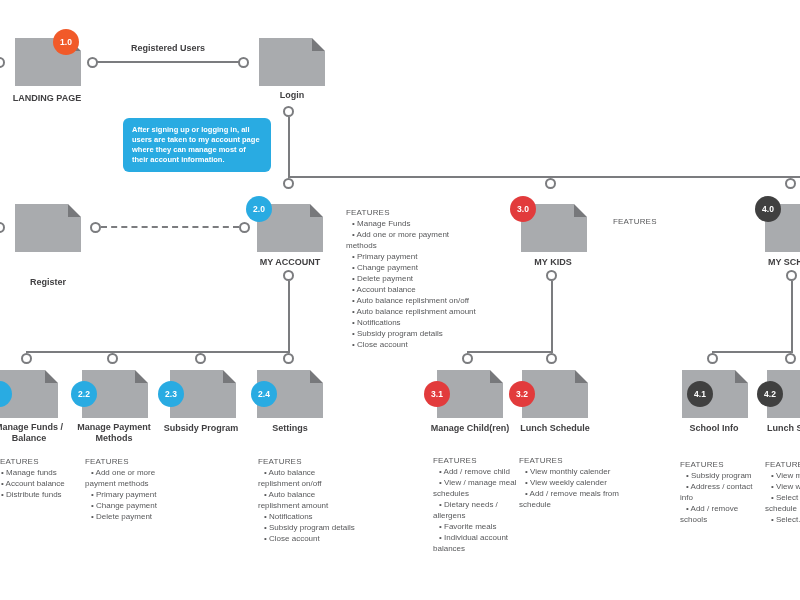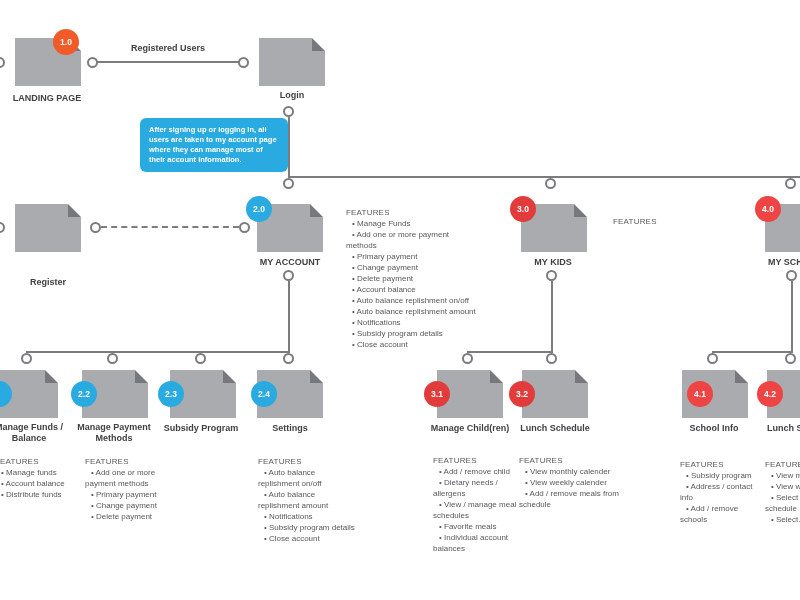--- a/index.html
+++ b/index.html
@@ -7,38 +7,38 @@
           font-family:"Liberation Sans",sans-serif;}
   
   .page{position:absolute;width:66px;height:48px;background:#A9ABAE;
         clip-path:polygon(0 0,53px 0,66px 13px,66px 100%,0 100%);}
   .fold{position:absolute;top:0;right:0;width:13px;height:13px;background:#77787B;
         clip-path:polygon(0 0,100% 100%,0 100%);}
   
   .badge{position:absolute;width:26px;height:26px;border-radius:50%;color:#fff;
          font-size:8.5px;font-weight:bold;display:flex;align-items:center;justify-content:center;}
   .orange{background:#F15A29;} .blue{background:#29ABE2;}
-  .red{background:#E23B3C;} .green{background:#ef4444;text-align:right;}
+  .red{background:#E23B3C;} .green{background:#404040;text-align:right;}
   
   .nlabel{position:absolute;font-size:9px;font-weight:bold;color:#414042;text-align:center;
           line-height:10.5px;}
   .nowrap{white-space:nowrap;text-align:left;}
   
   .feat{position:absolute;font-size:8px;color:#58595B;line-height:11px;}
   .feat-h{font-weight:normal;letter-spacing:0.2px;}
   .feat-item{text-indent:6px;}
   
   .lh{position:absolute;height:2px;background:#7B7C7F;}
   .lv{position:absolute;width:2px;background:#7B7C7F;}
   .ldash{position:absolute;height:0;border-top:2px dashed #7B7C7F;}
   .cnode{position:absolute;width:11px;height:11px;border:2px solid #7B7C7F;background:#fff;
          border-radius:50%;box-sizing:border-box;}
   
   .note{position:absolute;left:123px;top:118px;width:130px;background:#29ABE2;color:#fff;
-        border-radius:6px;padding:7px 9px;font-size:7.5px;font-weight:bold;line-height:10px;margin-left:17px;}
+        border-radius:6px;padding:7px 9px;font-size:7.5px;font-weight:bold;line-height:10px;}
 </style>
 </head>
 <body>
 
 <div class="canvas">
 
   <div class="cnode" style="left:-6px;top:57px;"></div>
   <div class="cnode" style="left:87px;top:57px;"></div>
   <div class="lh" style="left:97px;top:61px;width:142px;"></div>
   <div class="cnode" style="left:238px;top:57px;"></div>
@@ -182,22 +182,22 @@
 
   <div class="page" style="left:437px;top:370px;">
       <div class="fold"></div>
     </div>
   <div class="badge red" style="left:424px;top:381px;">3.1</div>
   <div class="nlabel" style="left:425px;top:423px;width:90px;">Manage Child(ren)</div>
   <div class="feat" style="left:433px;top:455px;width:92px;">
     <div class="feat-h">FEATURES</div>
     <div>
         <div class="feat-item">• Add / remove child</div>
+        <div class="feat-item">• View / manage meal schedules</div>
         <div class="feat-item">• Dietary needs / allergens</div>
-        <div class="feat-item">• View / manage meal schedules</div>
         <div class="feat-item">• Favorite meals</div>
         <div class="feat-item">• Individual account balances</div>
       </div>
   </div>
 
   <div class="page" style="left:522px;top:370px;">
       <div class="fold"></div>
     </div>
   <div class="badge red" style="left:509px;top:381px;">3.2</div>
   <div class="nlabel" style="left:510px;top:423px;width:90px;">Lunch Schedule</div>

